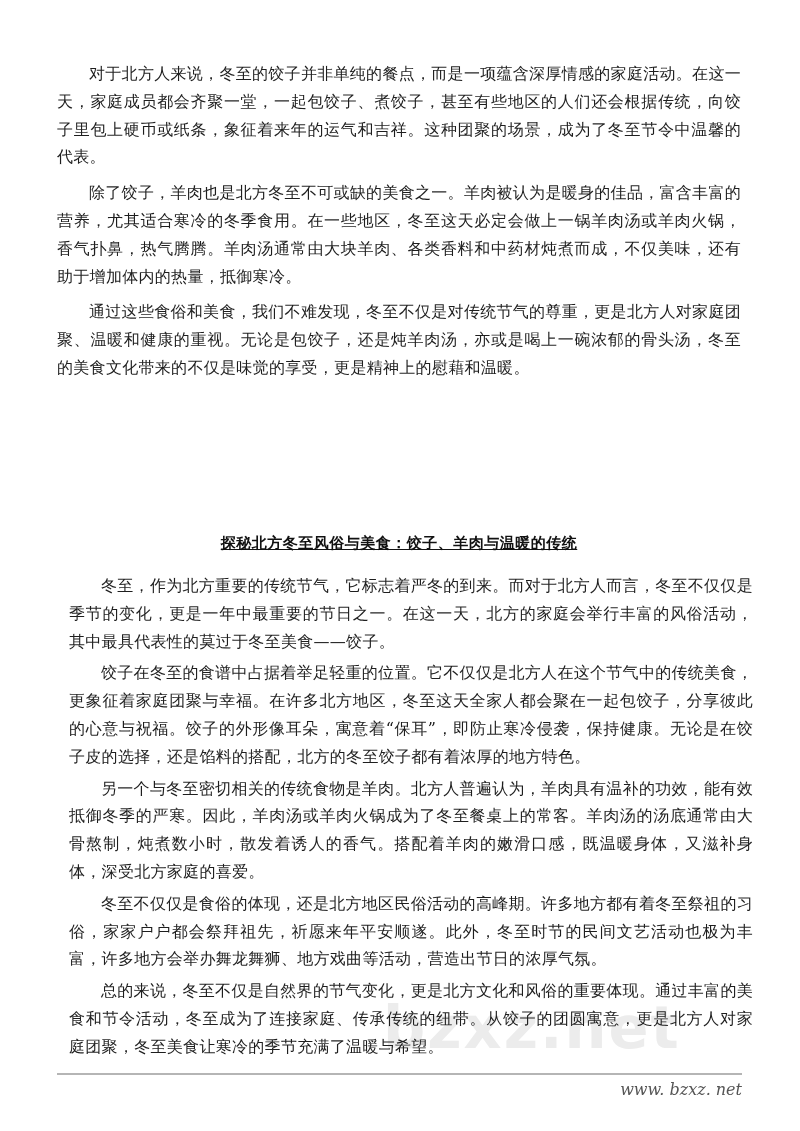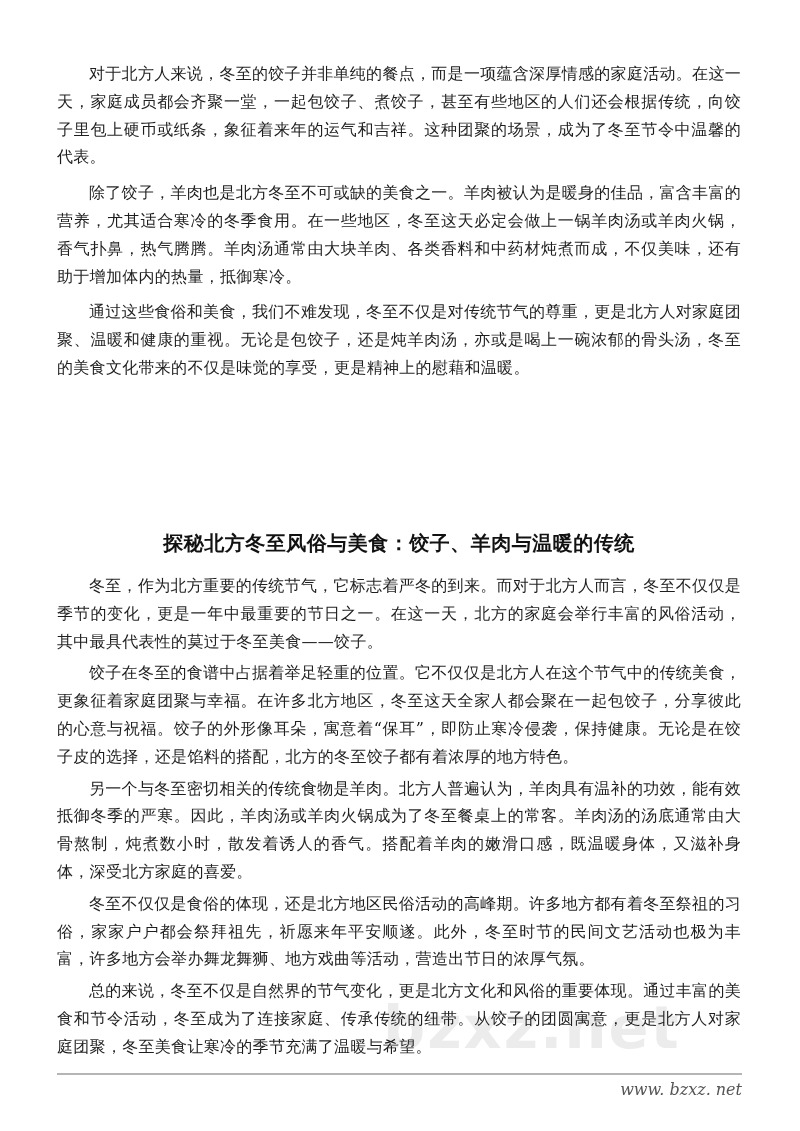--- a/index.html
+++ b/index.html
@@ -14,23 +14,23 @@
     .page { position: absolute; left: 57px; top: 60px; width: 684px; z-index: 1; }
     .para {
       margin: 0; font-size: 16px; line-height: 27.8px; text-indent: 2em;
       text-align: justify; text-justify: inter-character; letter-spacing: 0.3px;
     }
     .section-1 .para + .para { margin-top: 8px; }
     .section-2 .para + .para { margin-top: 4px; }
     .heading {
       margin: 0; position: absolute; left: 0; width: 684px; top: 468px;
       text-align: center; font-family: "DejaVu Sans", "Liberation Sans", sans-serif;
-      font-weight: bold; font-size: 20px; line-height: 30px; color: #111; letter-spacing: 0.5px;
+      font-weight: bold; font-size: 15px; line-height: 30px; color: #111; letter-spacing: 0.5px; text-decoration: underline;
     }
-    .section-2 { position: absolute; left: 0; top: 512px; width: 684px; }
+    .section-2 { position: absolute; left: 12px; top: 512px; width: 684px; }
     .footer-rule {
       position: absolute; left: 57px; top: 1073px; width: 685px; height: 0;
       border-top: 2px solid #b5b5b5; z-index: 1;
     }
     .footer-url {
       position: absolute; right: 58px; top: 1080px;
       font-family: "DejaVu Serif", "Liberation Serif", serif; font-style: italic;
       font-size: 16px; color: #555; z-index: 1;
     }
   </style>

